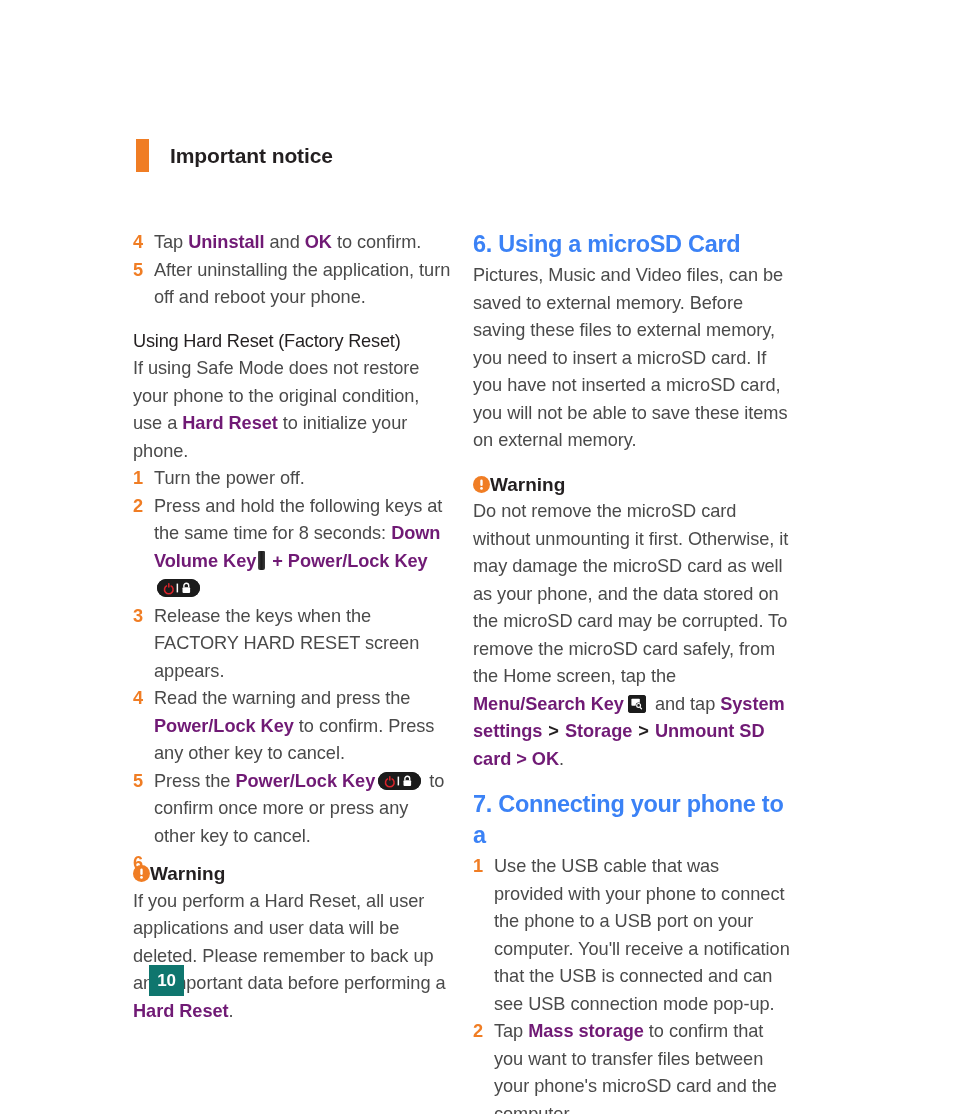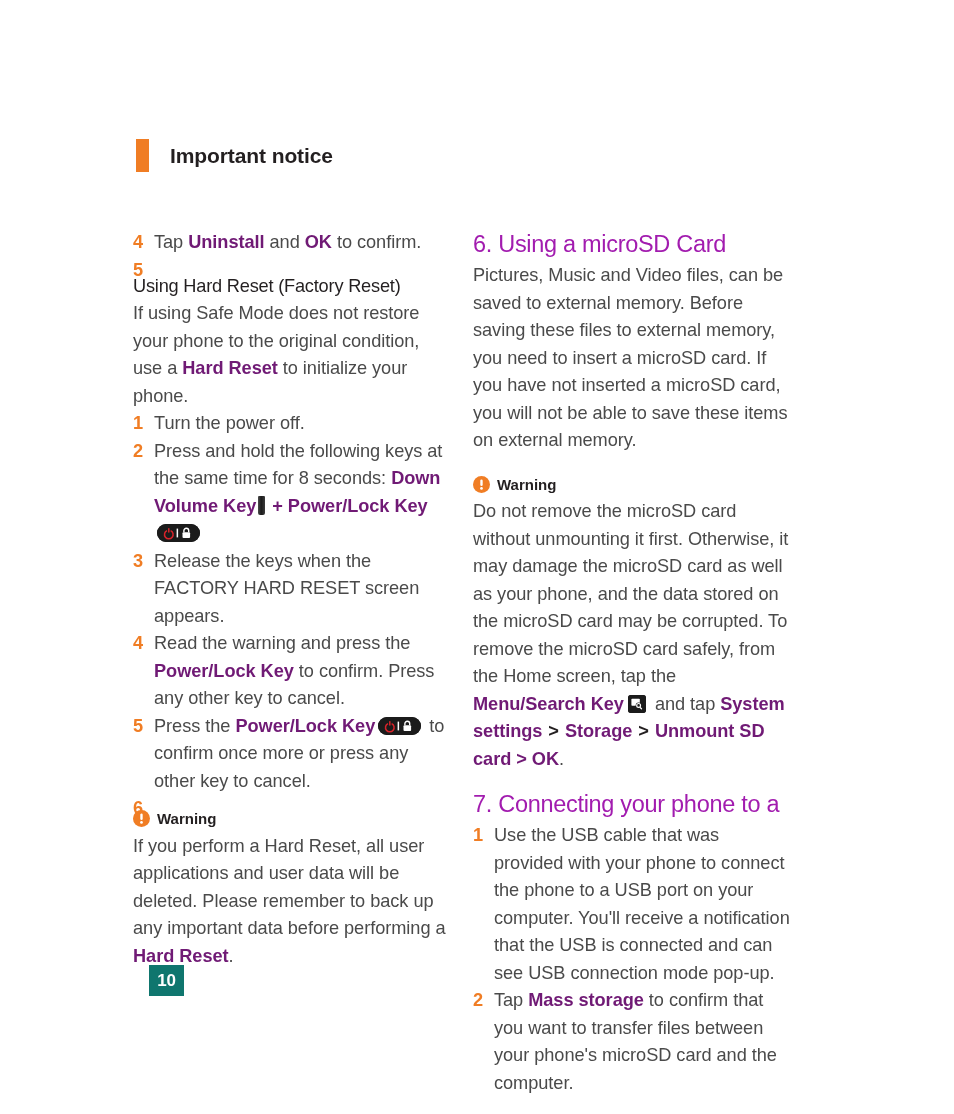--- a/index.html
+++ b/index.html
@@ -71,22 +71,22 @@
     font-size: 18.2px;
     line-height: 27.5px;
     font-weight: normal;
     color: #231f20;
     letter-spacing: -0.2px;
   }
 
   .sec-head {
     font-size: 23.5px;
     line-height: 31px;
-    font-weight: normal;
-    color: #a21caf;
+    font-weight: bold;
+    color: #3b82f6;
     letter-spacing: -0.3px;
     margin-bottom: 2px;
   }
   .sec-head .indent-line {
     display: block;
     padding-left: 22px;
   }
 
   
   ol.steps {
@@ -109,22 +109,22 @@
     width: 15px;
     text-align: left;
     color: #f07d24;
     font-weight: bold;
   }
 
   
   .warn-head {
     display: flex;
     align-items: center;
-    gap: 7px;
-    font-size: 15px;
+    gap: 0;
+    font-size: 19px;
     font-weight: bold;
     color: #231f20;
     line-height: 27.5px;
   }
   .warn-icon {
     width: 17px;
     height: 17px;
     flex: 0 0 auto;
     display: block;
   }
@@ -196,20 +196,21 @@
 
   <div class="col col-left">
 
     <ol class="steps">
       <li>
         <span class="num">4</span>
         <span class="rich"><span>Tap </span><span class="b">Uninstall</span><span> and </span><span class="b">OK</span><span> to confirm.</span></span>
       </li>
       <li>
         <span class="num">5</span>
+        <span class="rich"><span>After uninstalling the application, turn off and reboot your phone.</span></span>
       </li>
     </ol>
 
     <div class="gap-md"></div>
 
     <div class="sub-head">Using Hard Reset (Factory Reset)</div>
     <div class="body-text rich"><span>If using Safe Mode does not restore your phone to the original condition, use a </span><span class="b">Hard Reset</span><span> to initialize your phone.</span></div>
 
     <ol class="steps">
       <li>

